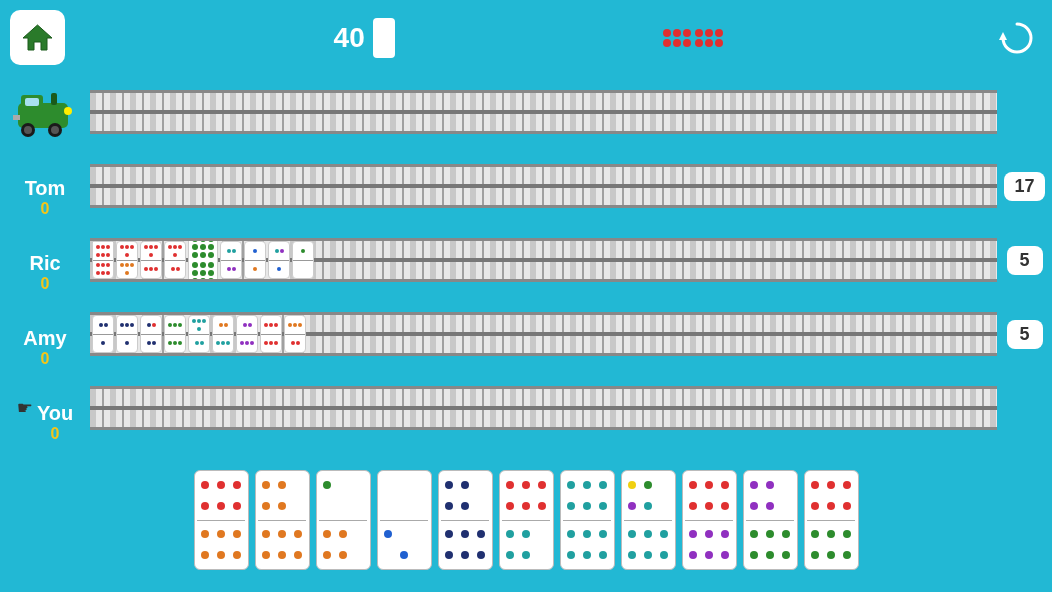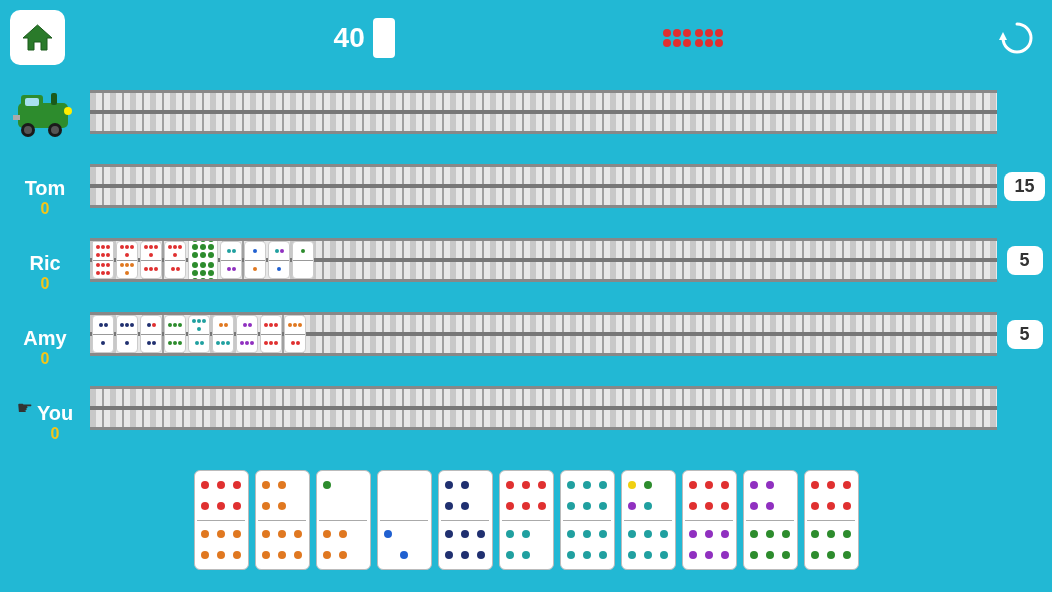--- a/index.html
+++ b/index.html
@@ -623,21 +623,21 @@
 
       <div class="track-row" style="height:75px;">
         <div class="track-bg" style="flex:1; height:44px;"></div>
       </div>
 
     </div>
 
     <div id="scores-right">
       <div class="score-badge" style="height:70px;"></div>
       <div class="score-badge" style="height:75px;">
-        <div class="score-badge-box">15</div>
+        <div class="score-badge-box">17</div>
       </div>
       <div class="score-badge" style="height:75px;">
         <div class="score-badge-box">5</div>
       </div>
       <div class="score-badge" style="height:75px;">
         <div class="score-badge-box">5</div>
       </div>
       <div class="score-badge" style="height:75px;"></div>
     </div>
   </div>

